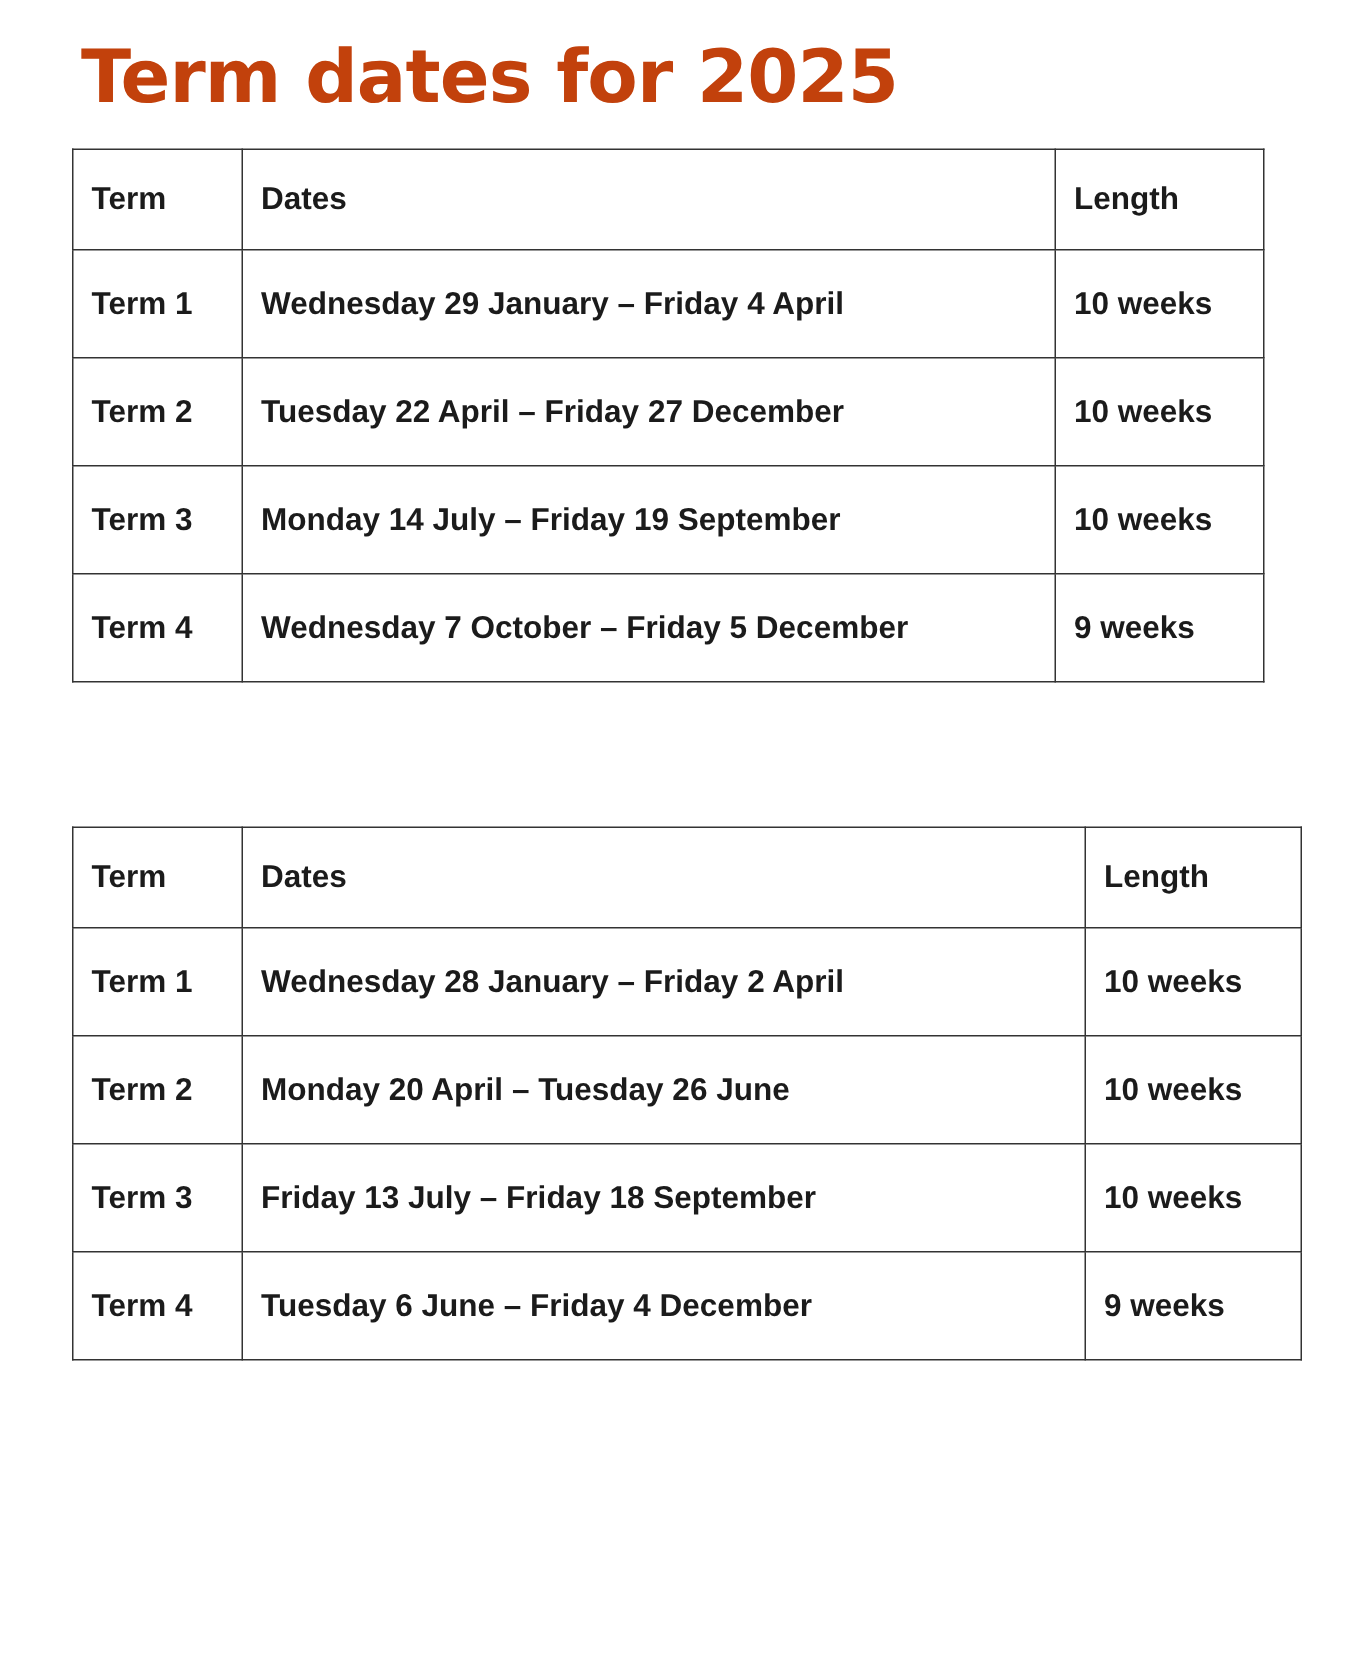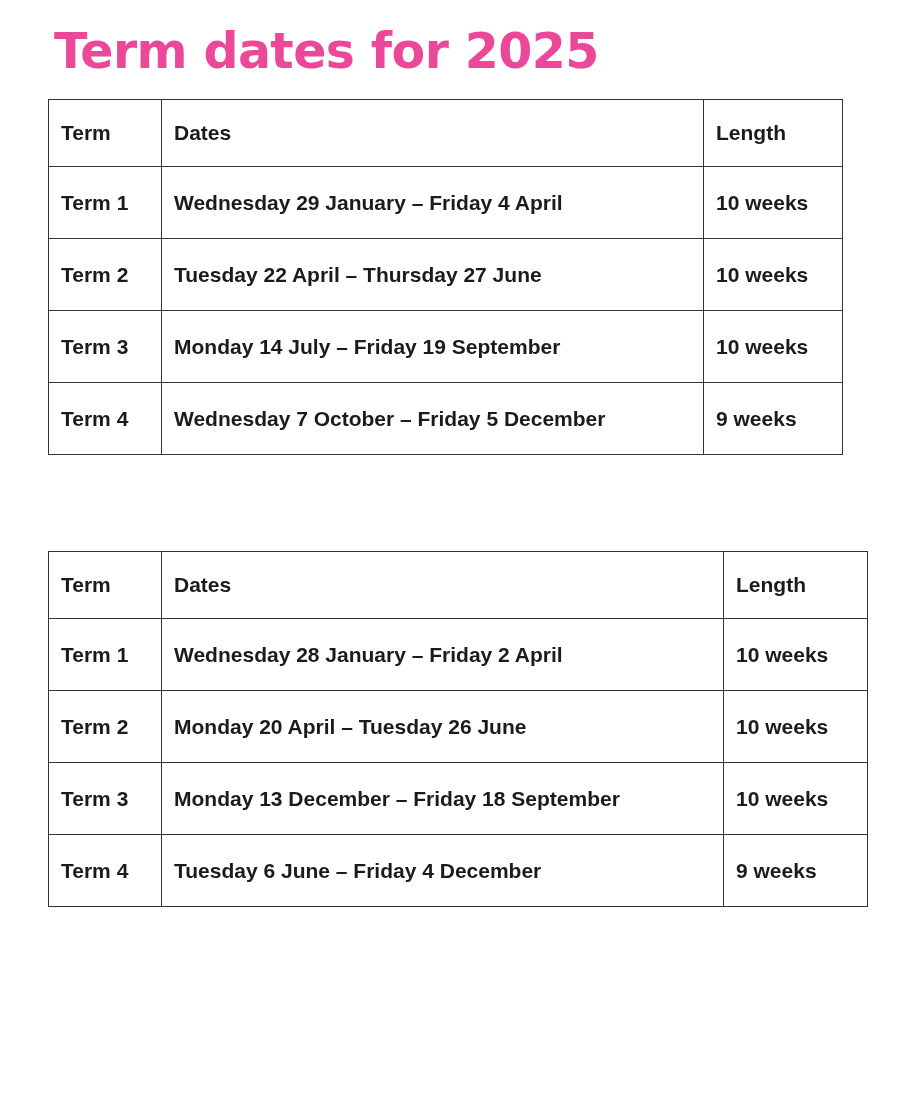--- a/index.html
+++ b/index.html
@@ -26,21 +26,21 @@
   }
   .section + .section {
     margin-top: 96px;
   }
   .section-title {
     font-family: "DejaVu Sans", sans-serif;
     font-weight: bold;
     font-size: 49px;
     line-height: 1.05;
     letter-spacing: -0.6px;
-    color: #ec4899;
+    color: #c2410c;
     margin: 0 0 22px 6px;
   }
   table.term-table {
     border-collapse: collapse;
     border-spacing: 0;
     table-layout: fixed;
     background: #ffffff;
   }
   table.term-table td,
   table.term-table th {
@@ -95,21 +95,21 @@
         </tr>
       </thead>
       <tbody>
         <tr>
           <td>Term 1</td>
           <td>Wednesday 29 January – Friday 4 April</td>
           <td>10 weeks</td>
         </tr>
         <tr>
           <td>Term 2</td>
-          <td>Tuesday 22 April – Thursday 27 June</td>
+          <td>Tuesday 22 April – Friday 27 December</td>
           <td>10 weeks</td>
         </tr>
         <tr>
           <td>Term 3</td>
           <td>Monday 14 July – Friday 19 September</td>
           <td>10 weeks</td>
         </tr>
         <tr>
           <td>Term 4</td>
           <td>Wednesday 7 October – Friday 5 December</td>
@@ -140,21 +140,21 @@
           <td>Wednesday 28 January – Friday 2 April</td>
           <td>10 weeks</td>
         </tr>
         <tr>
           <td>Term 2</td>
           <td>Monday 20 April – Tuesday 26 June</td>
           <td>10 weeks</td>
         </tr>
         <tr>
           <td>Term 3</td>
-          <td>Monday 13 December – Friday 18 September</td>
+          <td>Friday 13 July – Friday 18 September</td>
           <td>10 weeks</td>
         </tr>
         <tr>
           <td>Term 4</td>
           <td>Tuesday 6 June – Friday 4 December</td>
           <td>9 weeks</td>
         </tr>
       </tbody>
     </table>
   </section>

